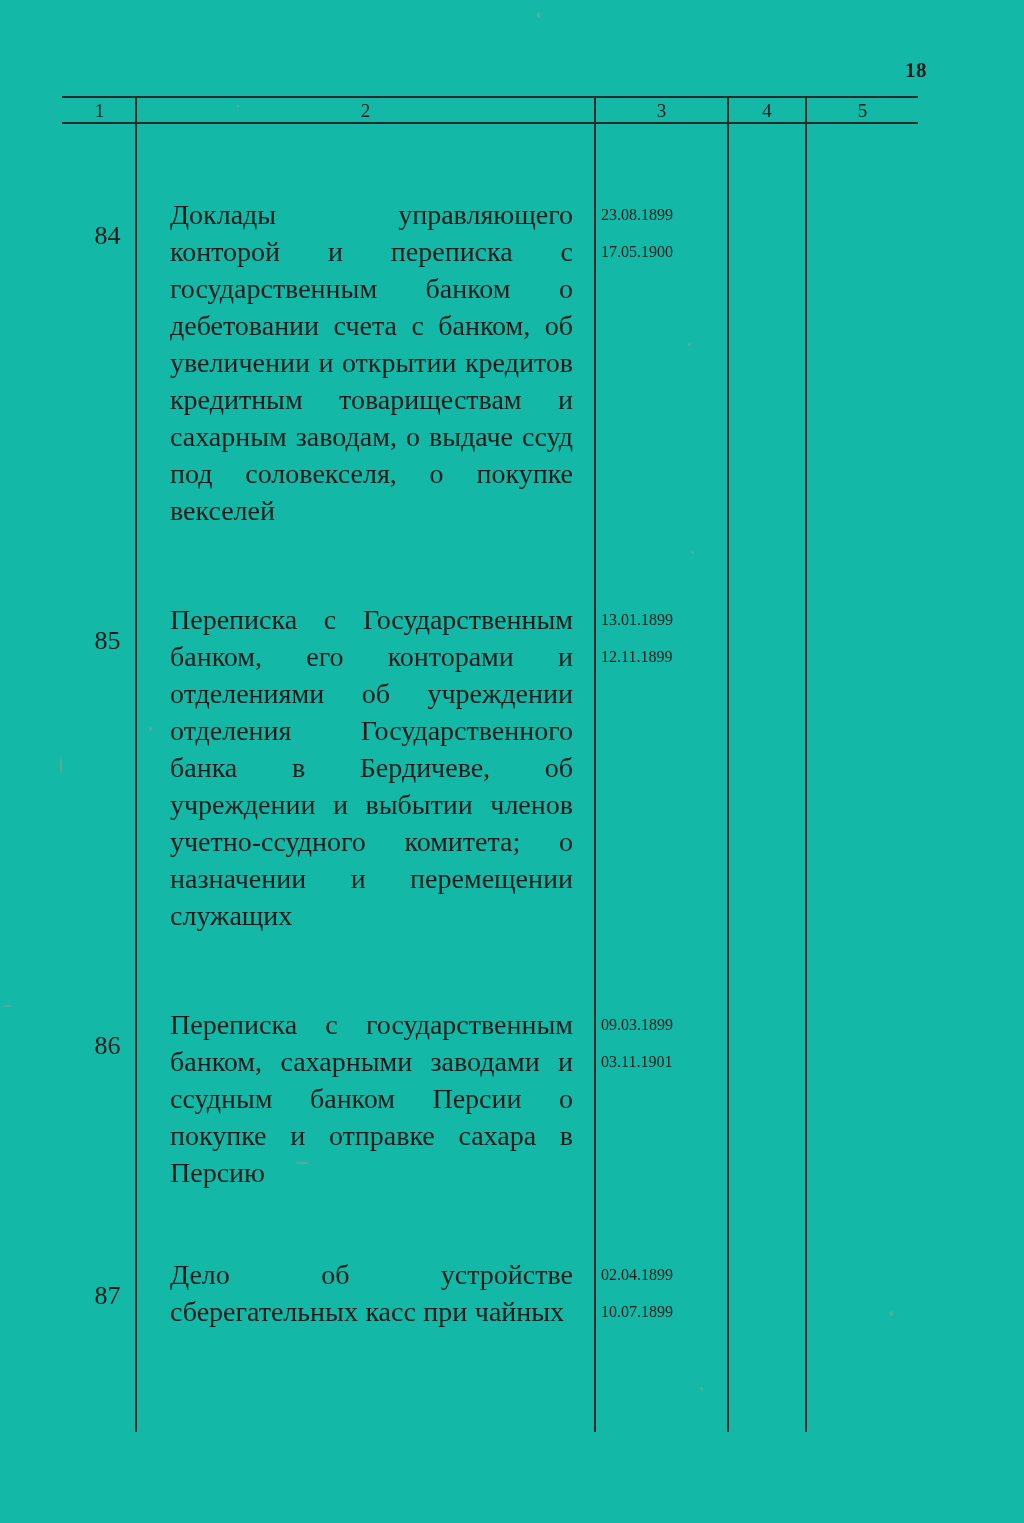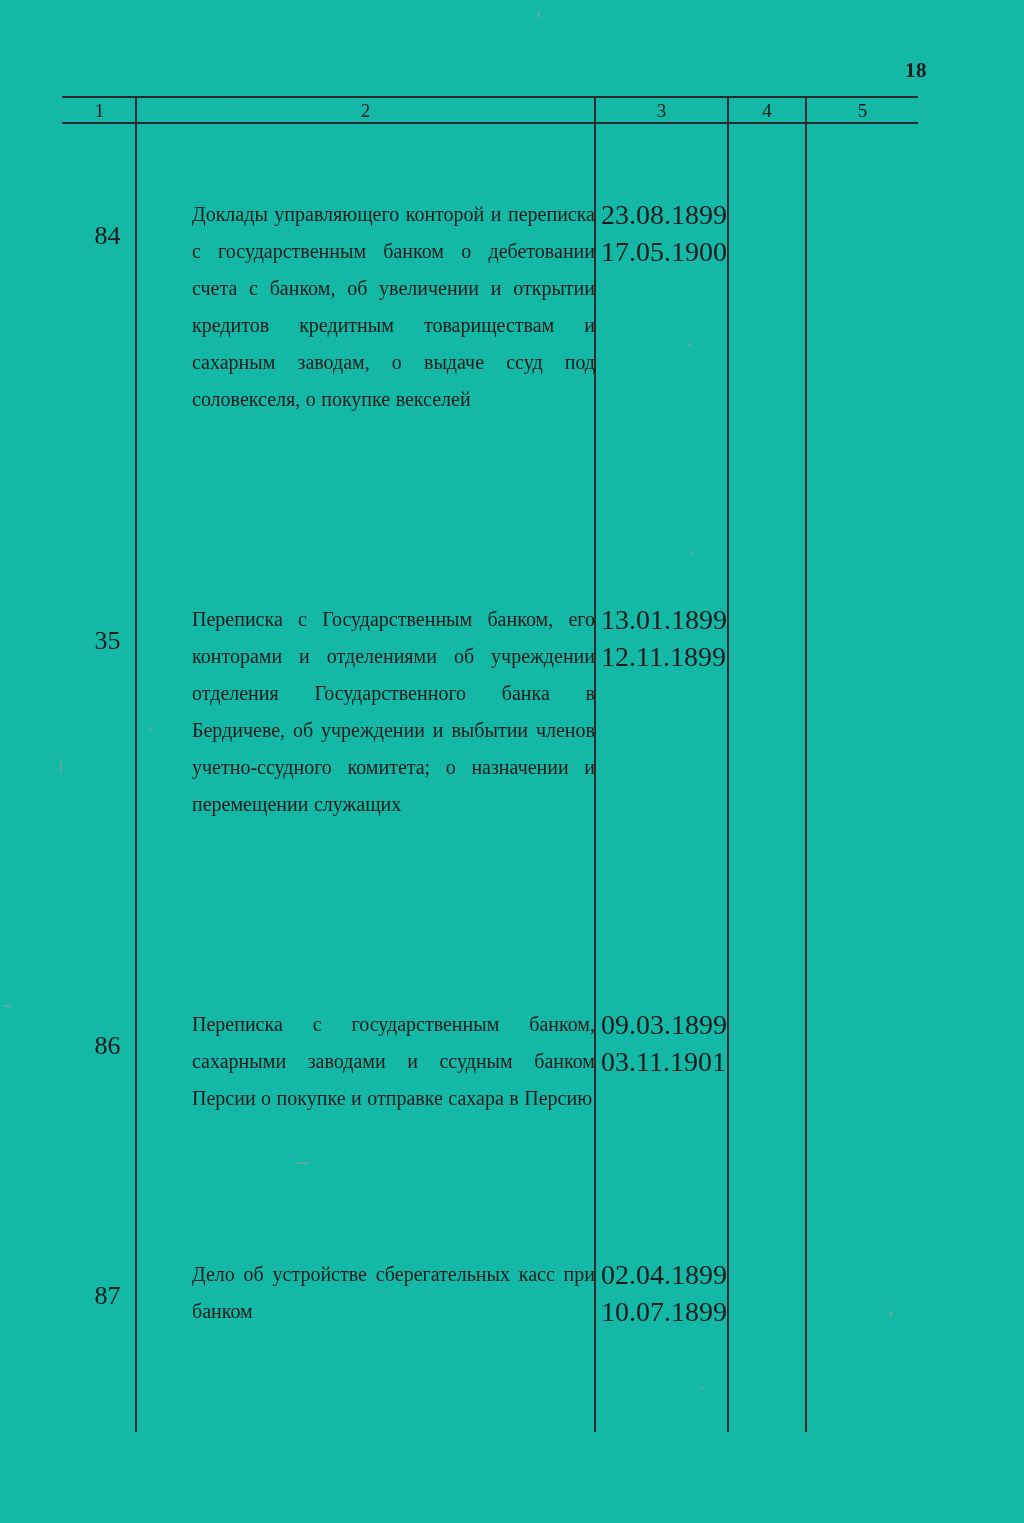--- a/index.html
+++ b/index.html
@@ -80,33 +80,32 @@
     width: 71px;
     text-align: center;
     font-size: 26px;
     line-height: 37px;
     margin-top: 21px;
   }
   .row .cell-title {
     position: absolute;
     left: 108px;
     width: 403px;
-    font-size: 20px;
+    font-size: 28px;
     line-height: 37px;
     text-align: justify;
     text-align-last: left;
     text-justify: inter-word;
     word-spacing: 0.5px;
-    margin-left: 22px;
   }
   .row .cell-dates {
     position: absolute;
     left: 539px;
     width: 145px;
-    font-size: 28px;
+    font-size: 16px;
     line-height: 37px;
     text-align: left;
   }
   .row .cell-dates div { white-space: nowrap; }
   .row .cell-col4 {
     position: absolute;
     left: 667px;
     width: 76px;
     font-size: 22px;
     line-height: 37px;
@@ -153,21 +152,21 @@
     <div class="cell-title">Доклады управляющего конторой и переписка с государственным банком о дебетовании счета с банком, об увеличении и открытии кредитов кредитным товариществам и сахарным заводам, о выдаче ссуд под соловекселя, о покупке векселей</div>
     <div class="cell-dates">
       <div>23.08.1899</div>
       <div>17.05.1900</div>
     </div>
     <div class="cell-col4"></div>
     <div class="cell-col5"></div>
   </div>
 
   <div class="row" style="top:601px;">
-    <div class="cell-num">35</div>
+    <div class="cell-num">85</div>
     <div class="cell-title">Переписка с Государственным банком, его конторами и отделениями об учреждении отделения Государственного банка в Бердичеве, об учреждении и выбытии членов учетно-ссудного комитета; о назначении и перемещении служащих</div>
     <div class="cell-dates">
       <div>13.01.1899</div>
       <div>12.11.1899</div>
     </div>
     <div class="cell-col4"></div>
     <div class="cell-col5"></div>
   </div>
 
   <div class="row" style="top:1006px;">
@@ -176,21 +175,21 @@
     <div class="cell-dates">
       <div>09.03.1899</div>
       <div>03.11.1901</div>
     </div>
     <div class="cell-col4"></div>
     <div class="cell-col5"></div>
   </div>
 
   <div class="row" style="top:1256px;">
     <div class="cell-num">87</div>
-    <div class="cell-title">Дело об устройстве сберегательных касс при банком</div>
+    <div class="cell-title">Дело об устройстве сберегательных касс при чайных</div>
     <div class="cell-dates">
       <div>02.04.1899</div>
       <div>10.07.1899</div>
     </div>
     <div class="cell-col4"></div>
     <div class="cell-col5"></div>
   </div>
 
   <span class="speck" style="left:537px;  top:12px;  width:3px; height:6px;"></span>
   <span class="speck" style="left:237px;  top:105px; width:2px; height:2px;"></span>

